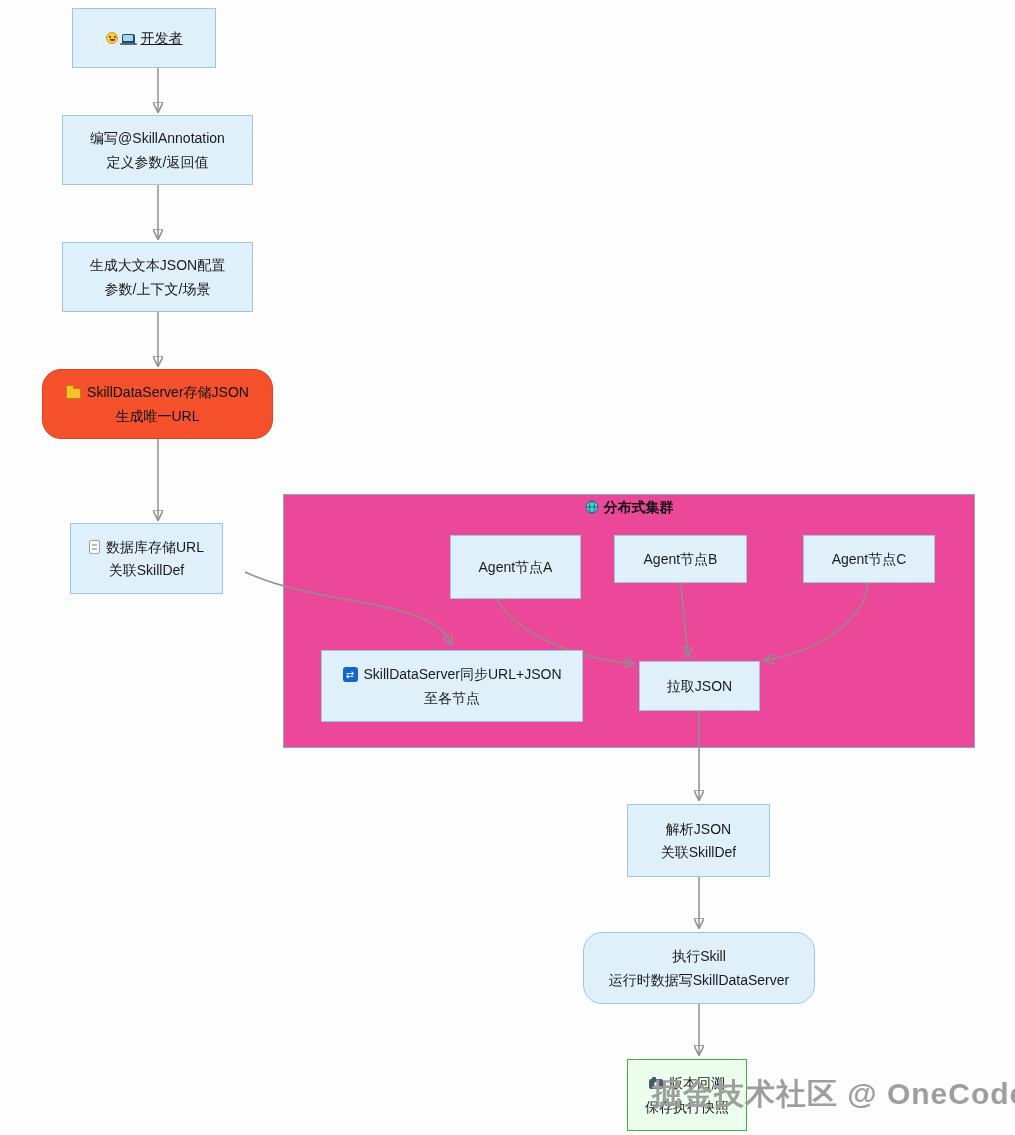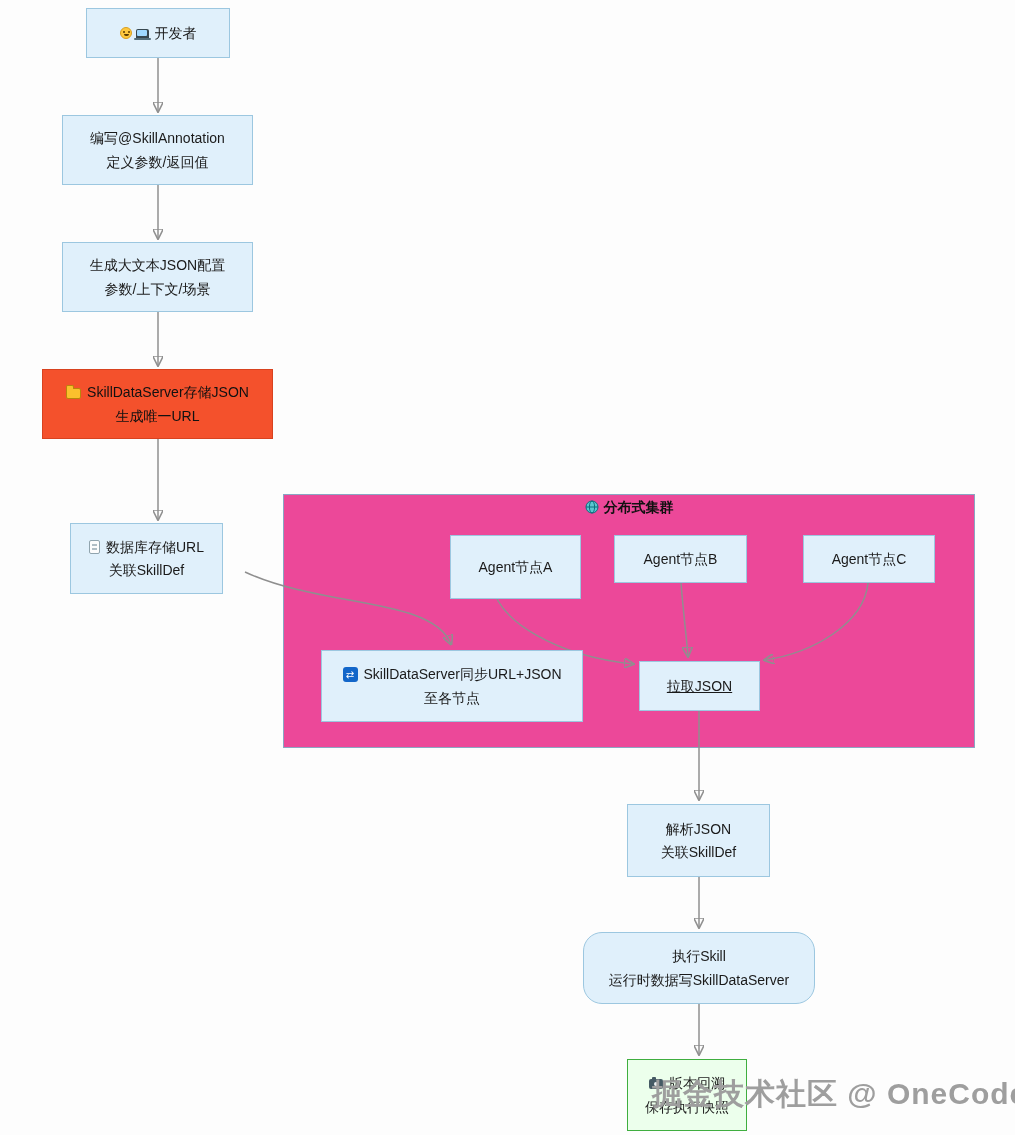--- a/index.html
+++ b/index.html
@@ -158,39 +158,39 @@
     <path d="M158,439 L158,519" marker-end="url(#arrowhead)"></path>
     <path d="M245,572 C322,608 432,597 451,644" marker-end="url(#arrowhead)"></path>
     <path d="M492,583 C497,622 558,656 633,664" marker-end="url(#arrowhead)"></path>
     <path d="M681,583 C683,610 686,632 688,656" marker-end="url(#arrowhead)"></path>
     <path d="M868,583 C864,624 812,653 765,660" marker-end="url(#arrowhead)"></path>
     <path d="M699,711 L699,799" marker-end="url(#arrowhead)"></path>
     <path d="M699,877 L699,927" marker-end="url(#arrowhead)"></path>
     <path d="M699,1004 L699,1054" marker-end="url(#arrowhead)"></path>
   </svg>
 
-  <div class="node" style="left:86px; top:8px; width:144px; height:50px;">
+  <div class="node" style="left:72px; top:8px; width:144px; height:60px;text-decoration:underline;">
     <div class="row">
       <span class="icon icon-face"></span>
       <span class="icon icon-laptop"></span>
       <span>开发者</span>
     </div>
   </div>
 
   <div class="node" style="left:62px; top:115px; width:191px; height:70px;">
     <span>编写@SkillAnnotation</span>
     <span>定义参数/返回值</span>
   </div>
 
   <div class="node" style="left:62px; top:242px; width:191px; height:70px;">
     <span>生成大文本JSON配置</span>
     <span>参数/上下文/场景</span>
   </div>
 
-  <div class="node red" style="left:42px; top:369px; width:231px; height:70px;">
+  <div class="node red" style="left:42px; top:369px; width:231px; height:70px;border-radius:19px;">
     <div class="row">
       <span class="icon icon-folder"></span>
       <span>SkillDataServer存储JSON</span>
     </div>
     <span>生成唯一URL</span>
   </div>
 
   <div class="node" style="left:70px; top:523px; width:153px; height:71px;">
     <div class="row">
       <span class="icon icon-card"></span>
@@ -212,21 +212,21 @@
   </div>
 
   <div class="node" style="left:321px; top:650px; width:262px; height:72px;">
     <div class="row">
       <span class="icon icon-sync"><span>⇄</span></span>
       <span>SkillDataServer同步URL+JSON</span>
     </div>
     <span>至各节点</span>
   </div>
 
-  <div class="node" style="left:639px; top:661px; width:121px; height:50px;text-decoration:underline;">
+  <div class="node" style="left:639px; top:661px; width:121px; height:50px;">
     <span>拉取JSON</span>
   </div>
 
   <div class="node" style="left:627px; top:804px; width:143px; height:73px;">
     <span>解析JSON</span>
     <span>关联SkillDef</span>
   </div>
 
   <div class="node" style="left:583px; top:932px; width:232px; height:72px;border-radius:19px;">
     <span>执行Skill</span>

